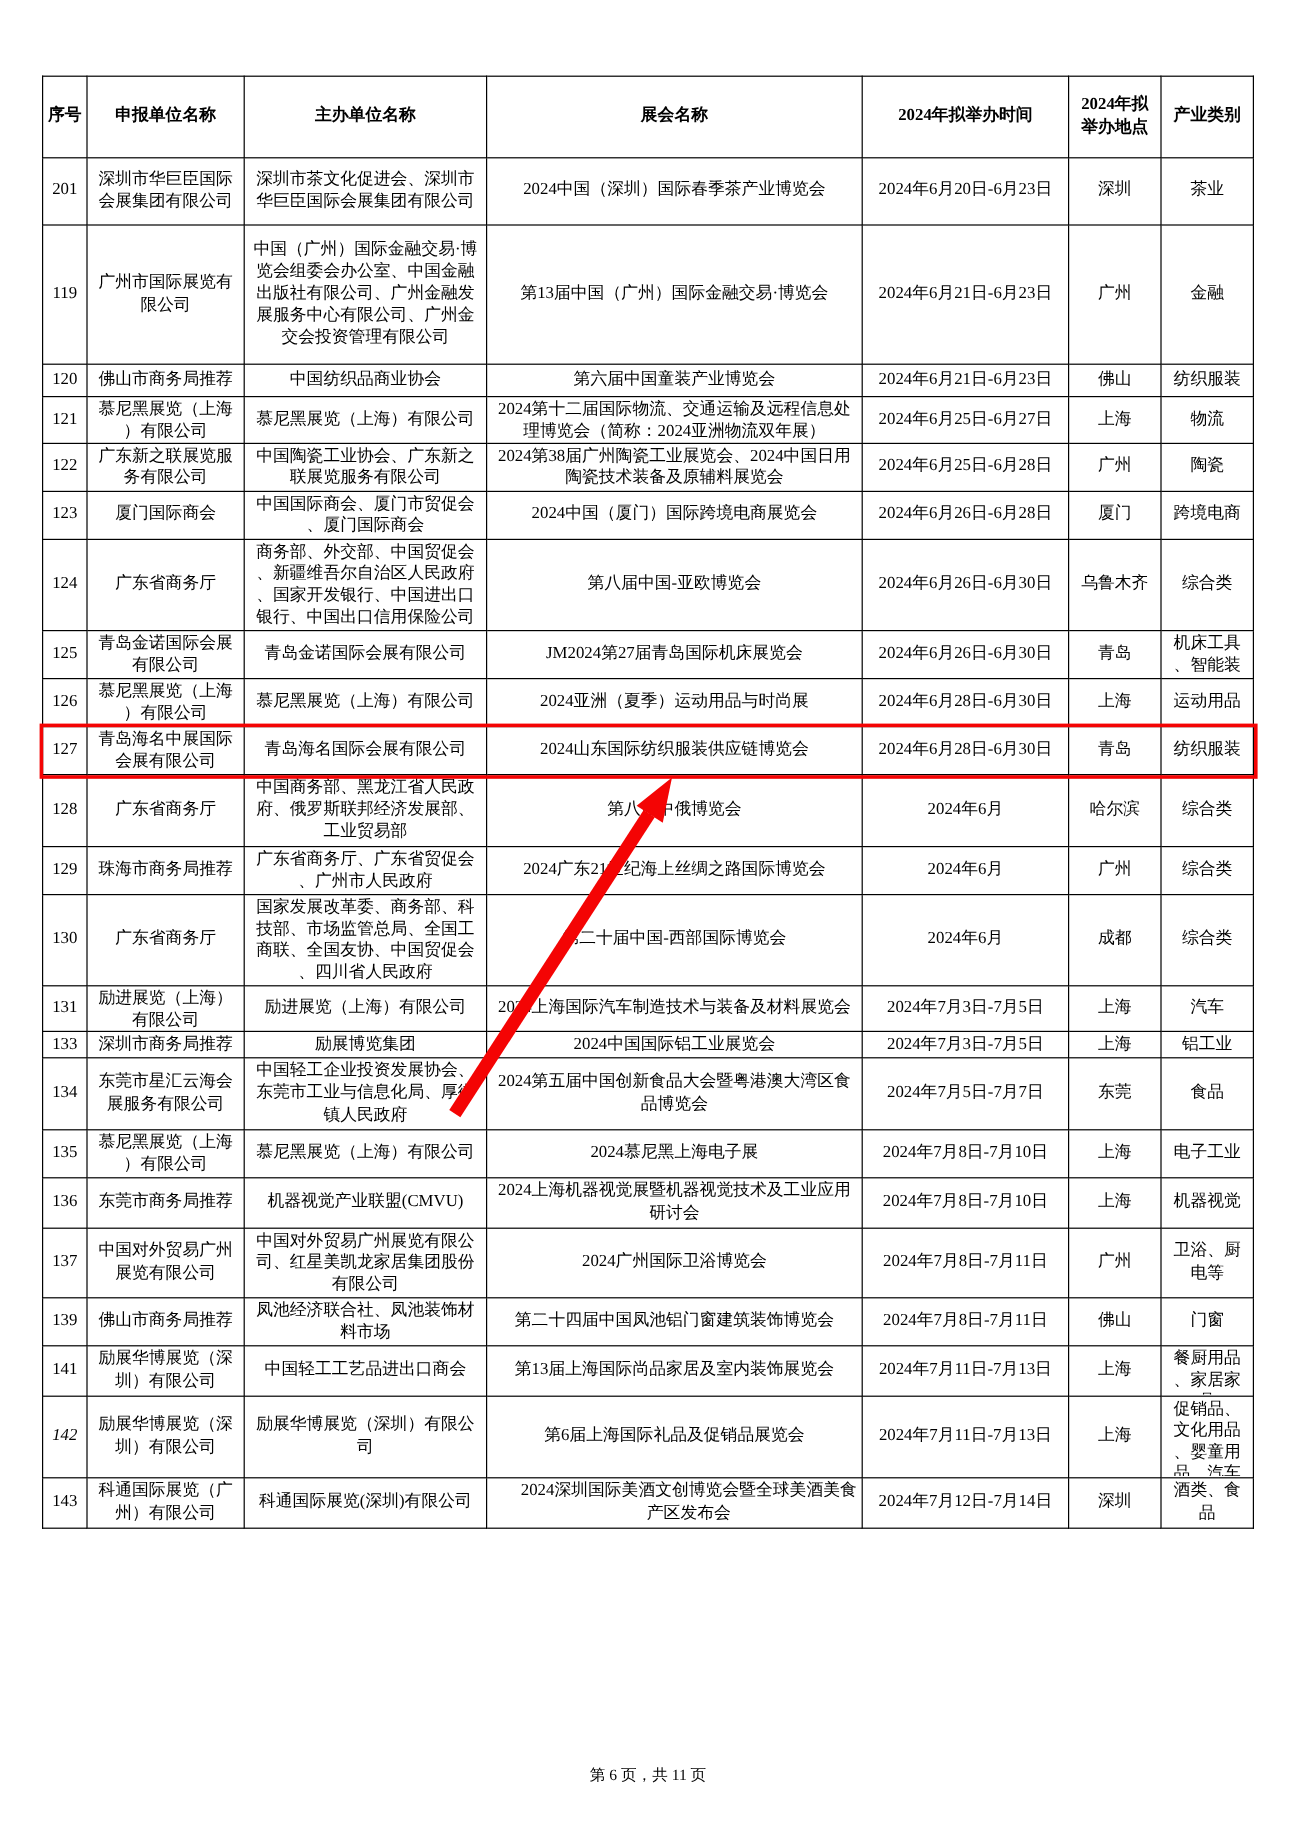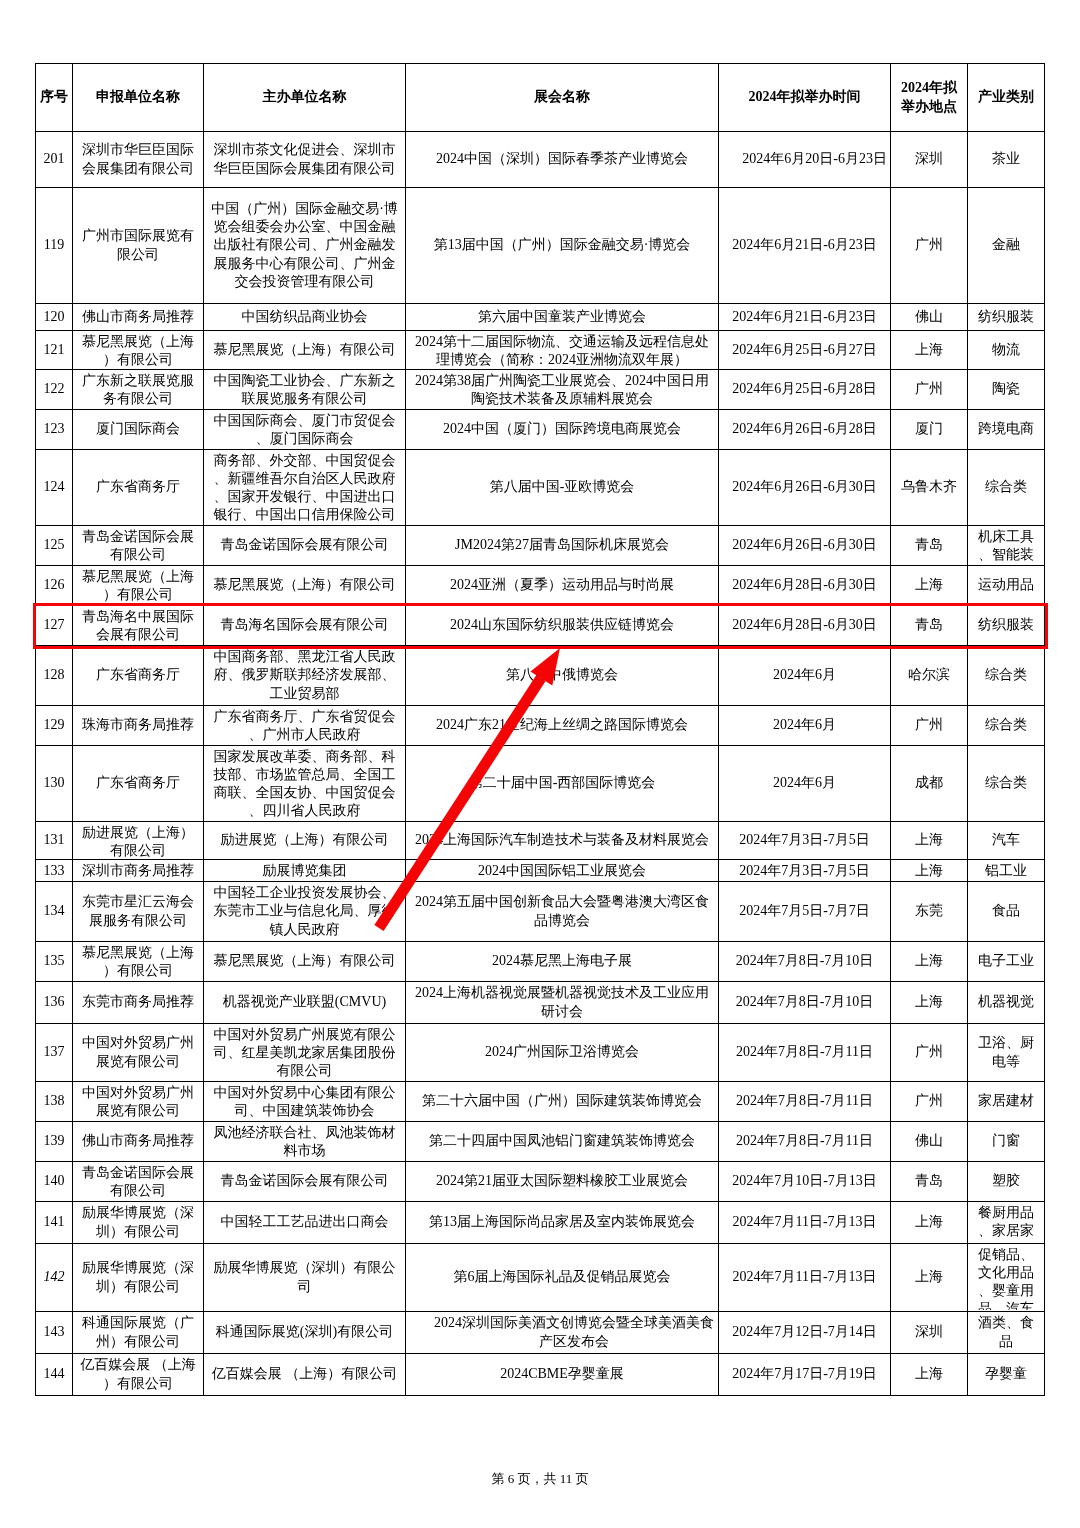--- a/index.html
+++ b/index.html
@@ -73,21 +73,21 @@
           <td>
             <div class="inner" style="max-height: 52px;">深圳市华巨臣国际会展集团有限公司</div>
           </td>
           <td class="c-org">
             <div class="inner" style="max-height: 52px;">深圳市茶文化促进会、深圳市华巨臣国际会展集团有限公司</div>
           </td>
           <td>
             <div class="inner" style="max-height: 52px;">2024中国（深圳）国际春季茶产业博览会</div>
           </td>
           <td class="c-time">
-            <div class="inner" style="max-height: 52px; text-align: right;">2024年6月20日-6月23日</div>
+            <div class="inner" style="max-height: 52px;">2024年6月20日-6月23日</div>
           </td>
           <td class="c-loc">
             <div class="inner" style="max-height: 52px;">深圳</div>
           </td>
           <td class="c-cat">
             <div class="inner" style="max-height: 52px;">茶业</div>
           </td>
         </tr>
         <tr style="height: 116px;">
           <td>
@@ -498,87 +498,41 @@
           </td>
           <td class="c-loc">
             <div class="inner" style="max-height: 54px;">广州</div>
           </td>
           <td class="c-cat">
             <div class="inner" style="max-height: 54px;">卫浴、厨电等</div>
           </td>
         </tr>
         <tr style="height: 40px;">
           <td>
-            <div class="inner" style="max-height: 36px;">138</div>
-          </td>
-          <td>
-            <div class="inner" style="max-height: 36px;">中国对外贸易广州展览有限公司</div>
-          </td>
-          <td class="c-org">
-            <div class="inner" style="max-height: 36px;">中国对外贸易中心集团有限公司、中国建筑装饰协会</div>
-          </td>
-          <td>
-            <div class="inner" style="max-height: 36px;">第二十六届中国（广州）国际建筑装饰博览会</div>
+            <div class="inner" style="max-height: 36px;">139</div>
+          </td>
+          <td>
+            <div class="inner" style="max-height: 36px;">佛山市商务局推荐</div>
+          </td>
+          <td class="c-org">
+            <div class="inner" style="max-height: 36px;">凤池经济联合社、凤池装饰材料市场</div>
+          </td>
+          <td>
+            <div class="inner" style="max-height: 36px;">第二十四届中国凤池铝门窗建筑装饰博览会</div>
           </td>
           <td class="c-time">
             <div class="inner" style="max-height: 36px;">2024年7月8日-7月11日</div>
           </td>
           <td class="c-loc">
-            <div class="inner" style="max-height: 36px;">广州</div>
-          </td>
-          <td class="c-cat">
-            <div class="inner" style="max-height: 36px;">家居建材</div>
-          </td>
-        </tr>
-        <tr style="height: 40px;">
-          <td>
-            <div class="inner" style="max-height: 36px;">139</div>
-          </td>
-          <td>
-            <div class="inner" style="max-height: 36px;">佛山市商务局推荐</div>
-          </td>
-          <td class="c-org">
-            <div class="inner" style="max-height: 36px;">凤池经济联合社、凤池装饰材料市场</div>
-          </td>
-          <td>
-            <div class="inner" style="max-height: 36px;">第二十四届中国凤池铝门窗建筑装饰博览会</div>
-          </td>
-          <td class="c-time">
-            <div class="inner" style="max-height: 36px;">2024年7月8日-7月11日</div>
-          </td>
-          <td class="c-loc">
             <div class="inner" style="max-height: 36px;">佛山</div>
           </td>
           <td class="c-cat">
             <div class="inner" style="max-height: 36px;">门窗</div>
           </td>
         </tr>
-        <tr style="height: 40px;">
-          <td>
-            <div class="inner" style="max-height: 36px;">140</div>
-          </td>
-          <td>
-            <div class="inner" style="max-height: 36px;">青岛金诺国际会展有限公司</div>
-          </td>
-          <td class="c-org">
-            <div class="inner" style="max-height: 36px;">青岛金诺国际会展有限公司</div>
-          </td>
-          <td>
-            <div class="inner" style="max-height: 36px;">2024第21届亚太国际塑料橡胶工业展览会</div>
-          </td>
-          <td class="c-time">
-            <div class="inner" style="max-height: 36px;">2024年7月10日-7月13日</div>
-          </td>
-          <td class="c-loc">
-            <div class="inner" style="max-height: 36px;">青岛</div>
-          </td>
-          <td class="c-cat">
-            <div class="inner" style="max-height: 36px;">塑胶</div>
-          </td>
-        </tr>
         <tr style="height: 42px;">
           <td>
             <div class="inner" style="max-height: 38px;">141</div>
           </td>
           <td>
             <div class="inner" style="max-height: 38px;">励展华博展览（深圳）有限公司</div>
           </td>
           <td class="c-org">
             <div class="inner" style="max-height: 38px;">中国轻工工艺品进出口商会</div>
           </td>
@@ -632,43 +586,20 @@
             <div class="inner" style="max-height: 38px; margin-left: 24px;">2024深圳国际美酒文创博览会暨全球美酒美食产区发布会</div>
           </td>
           <td class="c-time">
             <div class="inner" style="max-height: 38px;">2024年7月12日-7月14日</div>
           </td>
           <td class="c-loc">
             <div class="inner" style="max-height: 38px;">深圳</div>
           </td>
           <td class="c-cat">
             <div class="inner" style="max-height: 38px;">酒类、食品</div>
-          </td>
-        </tr>
-        <tr style="height: 42px;">
-          <td>
-            <div class="inner" style="max-height: 38px;">144</div>
-          </td>
-          <td>
-            <div class="inner" style="max-height: 38px;">亿百媒会展 （上海）有限公司</div>
-          </td>
-          <td class="c-org">
-            <div class="inner" style="max-height: 38px;">亿百媒会展 （上海）有限公司</div>
-          </td>
-          <td>
-            <div class="inner" style="max-height: 38px;">2024CBME孕婴童展</div>
-          </td>
-          <td class="c-time">
-            <div class="inner" style="max-height: 38px;">2024年7月17日-7月19日</div>
-          </td>
-          <td class="c-loc">
-            <div class="inner" style="max-height: 38px;">上海</div>
-          </td>
-          <td class="c-cat">
-            <div class="inner" style="max-height: 38px;">孕婴童</div>
           </td>
         </tr>
       </tbody>
   </table>
 
   <svg class="arrow-svg" width="1080" height="1528" viewBox="0 0 1080 1528" aria-hidden="true">
     <line id="arrow-line" x1="379" y1="928" x2="541" y2="678" stroke="#f40404" stroke-width="11"></line>
     <polygon id="arrow-head" points="560,648 552.3,685.6 530.5,671.4" fill="#f40404"></polygon>
   </svg>
 

